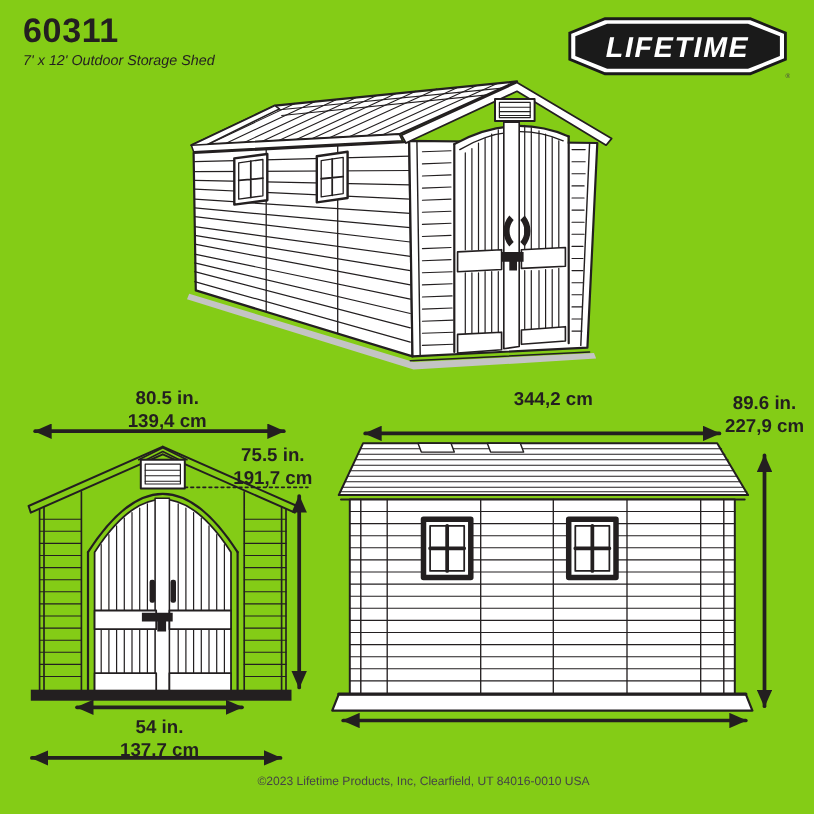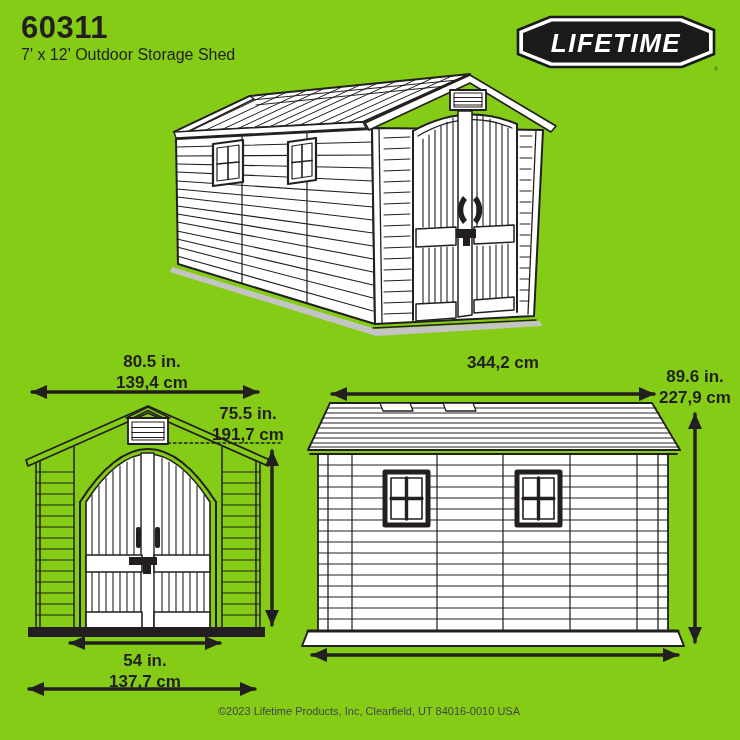--- a/index.html
+++ b/index.html
@@ -1,20 +1,20 @@
 <!DOCTYPE html>
 <html><head>
 <meta charset="utf-8">
 <style>
   html,body{margin:0;padding:0;background:#fff;}
   #app{position:relative;width:740px;height:740px;background:#84cc16;overflow:hidden;
        font-family:"Liberation Sans",sans-serif;color:#231f20;}
   .abs{position:absolute;}
   .title{font-size:31px;font-weight:bold;letter-spacing:.5px;line-height:32px;}
-  .subtitle{font-size:16px;line-height:20px;margin-top:1px;}
+  .subtitle{font-size:13px;line-height:20px;margin-top:1px;font-style:italic;}
   .dim{font-weight:bold;font-size:17px;line-height:21px;text-align:center;}
   .dim span{display:block;}
   .copyright{font-size:11px;color:#454545;white-space:nowrap;}
   svg{display:block;}
 </style>
 </head>
 <body>
 
 <div id="app">
 
@@ -200,20 +200,20 @@
     <span>75.5 in.</span>
     <span>191,7 cm</span>
   </div>
   <div class="abs dim" style="left:45px;top:650px;width:200px;">
     <span>54 in.</span>
     <span>137,7 cm</span>
   </div>
   <div class="abs dim" style="left:403px;top:352px;width:200px;">
     <span>344,2 cm</span>
   </div>
-  <div class="abs dim" style="left:650px;top:366px;width:90px;">
+  <div class="abs dim" style="left:650px;top:356px;width:90px;">
     <span>89.6 in.</span>
     <span>227,9 cm</span>
   </div>
 
-  <div class="abs copyright" style="left:218px;top:705px;">©2023 Lifetime Products, Inc, Clearfield, UT 84016-0010 USA</div>
+  <div class="abs copyright" style="left:234px;top:705px;">©2023 Lifetime Products, Inc, Clearfield, UT 84016-0010 USA</div>
 
 </div>
 
 </body></html>

